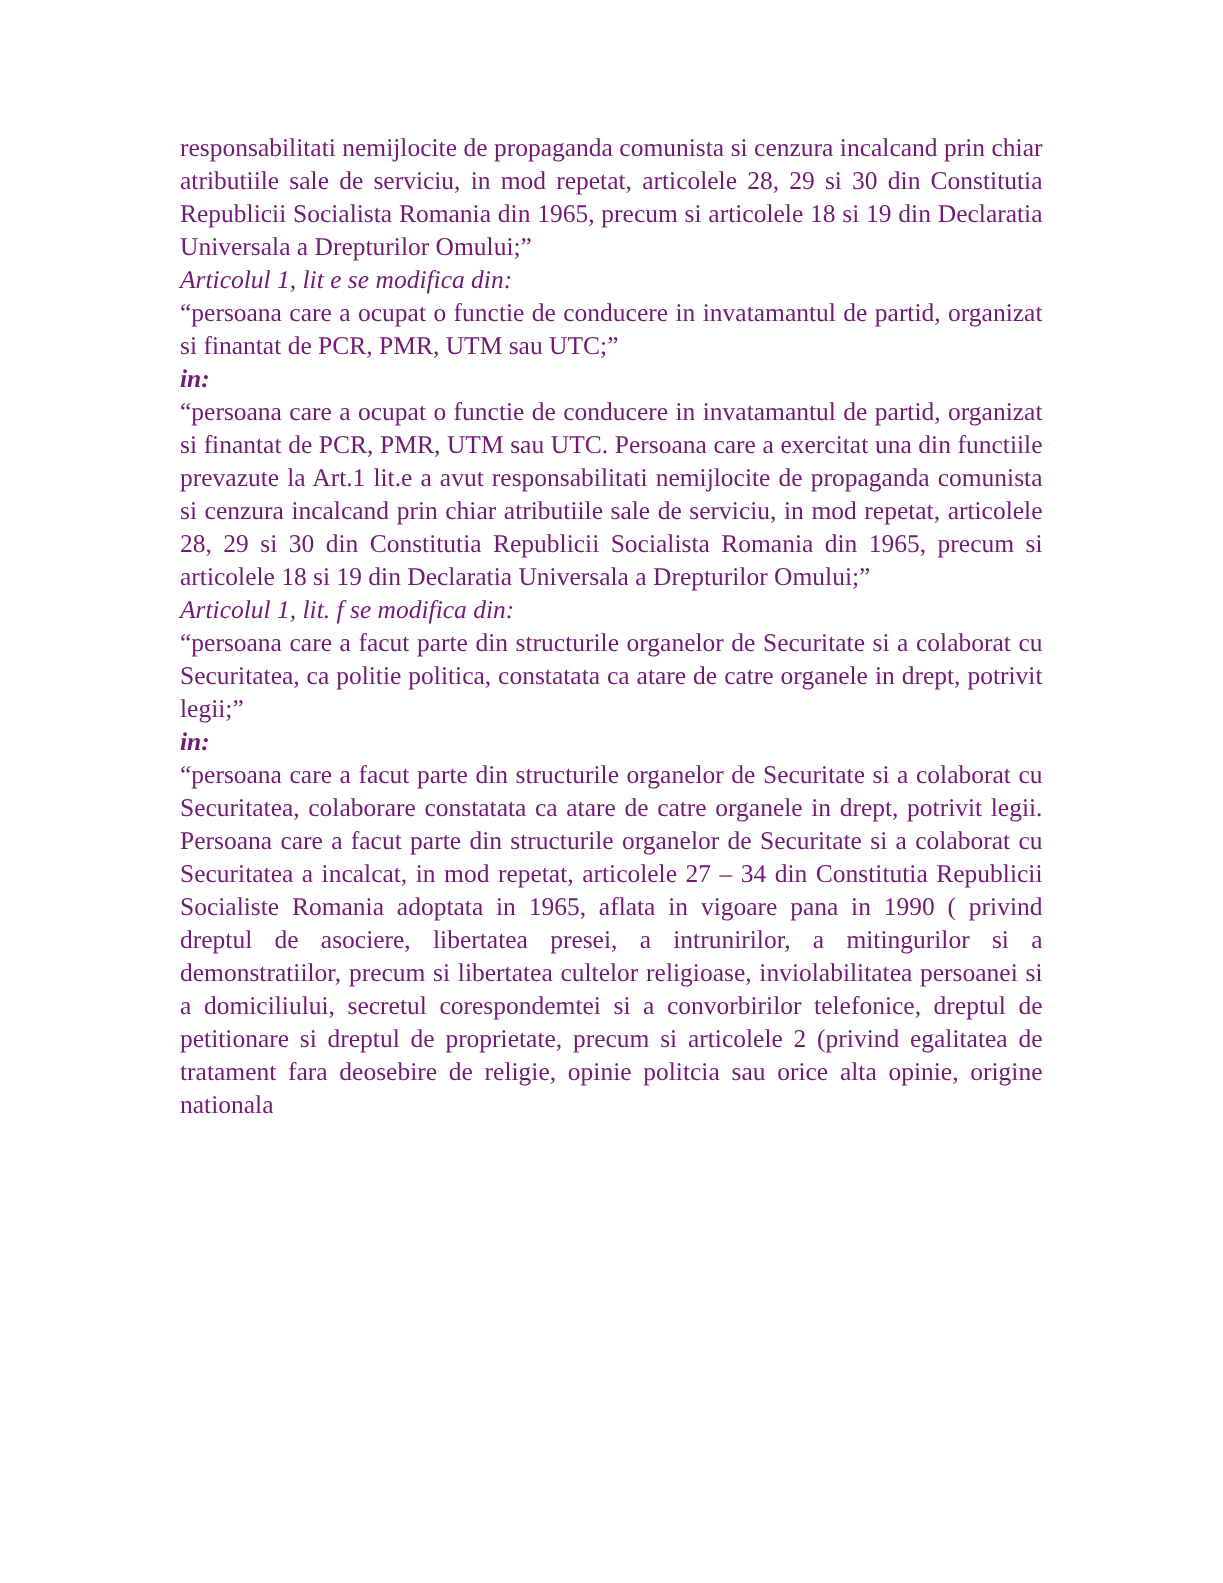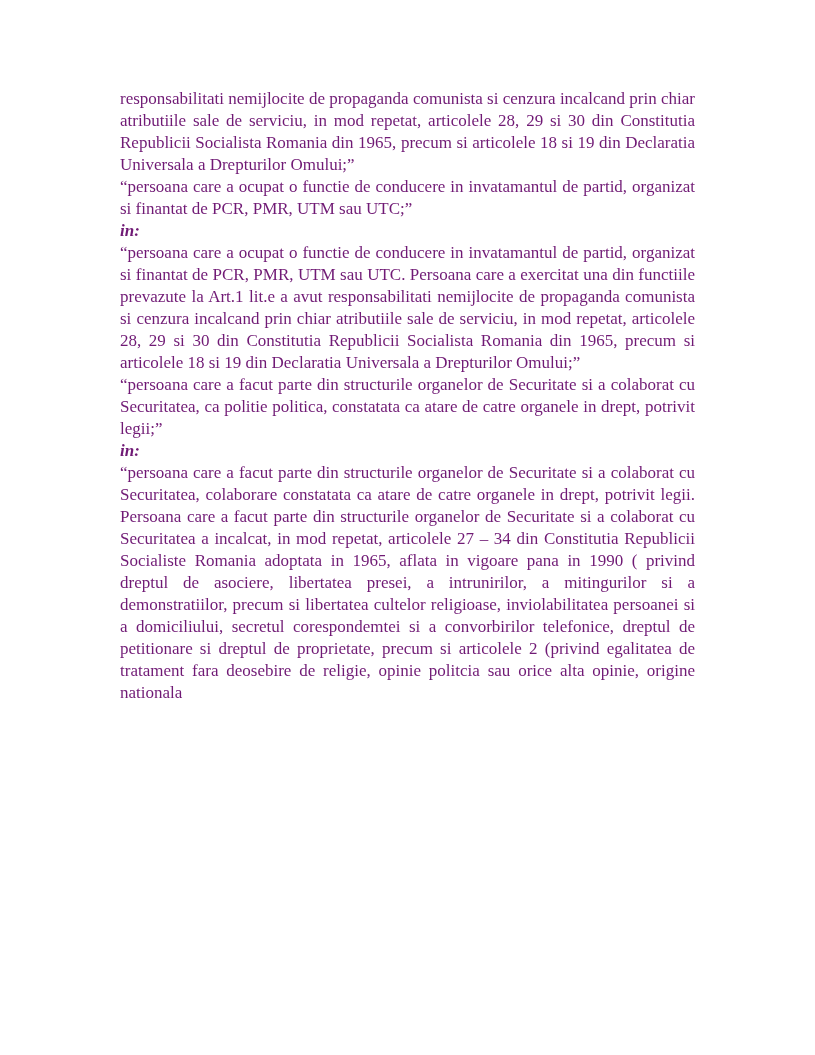--- a/index.html
+++ b/index.html
@@ -43,27 +43,29 @@
   .gap-xs { margin-bottom: 14px; }
 </style>
 </head>
 <body>
 
 <div class="page">
   <div class="text-column">
 
     <p class="para gap-xl">responsabilitati nemijlocite de propaganda comunista si cenzura incalcand prin chiar atributiile sale de serviciu, in mod repetat, articolele 28, 29 si 30 din Constitutia Republicii Socialista Romania din 1965, precum si articolele 18 si 19 din Declaratia Universala a Drepturilor Omului;”</p>
 
+    <p class="italic gap-m">Articolul 1, lit e se modifica din:</p>
 
     <p class="para gap-l">“persoana care a ocupat o functie de conducere in invatamantul de partid, organizat si finantat de PCR, PMR, UTM sau UTC;”</p>
 
     <p class="italic gap-s">in:</p>
 
     <p class="para gap-xs">“persoana care a ocupat o functie de conducere in invatamantul de partid, organizat si finantat de PCR, PMR, UTM sau UTC. Persoana care a exercitat una din functiile prevazute la Art.1 lit.e a avut responsabilitati nemijlocite de propaganda comunista si cenzura incalcand prin chiar atributiile sale de serviciu, in mod repetat, articolele 28, 29 si 30 din Constitutia Republicii Socialista Romania din 1965, precum si articolele 18 si 19 din Declaratia Universala a Drepturilor Omului;”</p>
 
+    <p class="italic gap-m">Articolul 1, lit. f se modifica din:</p>
 
     <p class="para gap-l">“persoana care a facut parte din structurile organelor de Securitate si a colaborat cu Securitatea, ca politie politica, constatata ca atare de catre organele in drept, potrivit legii;”</p>
 
     <p class="italic gap-s">in:</p>
 
     <p class="para">“persoana care a facut parte din structurile organelor de Securitate si a colaborat cu Securitatea, colaborare constatata ca atare de catre organele in drept, potrivit legii. Persoana care a facut parte din structurile organelor de Securitate si a colaborat cu Securitatea a incalcat, in mod repetat, articolele 27 – 34 din Constitutia Republicii Socialiste Romania adoptata in 1965, aflata in vigoare pana in 1990 ( privind dreptul de asociere, libertatea presei, a intrunirilor, a mitingurilor si a demonstratiilor, precum si libertatea cultelor religioase, inviolabilitatea persoanei si a domiciliului, secretul corespondemtei si a convorbirilor telefonice, dreptul de petitionare si dreptul de proprietate, precum si articolele 2 (privind egalitatea de tratament fara deosebire de religie, opinie politcia sau orice alta opinie, origine nationala</p>
 
   </div>
 </div>
 

